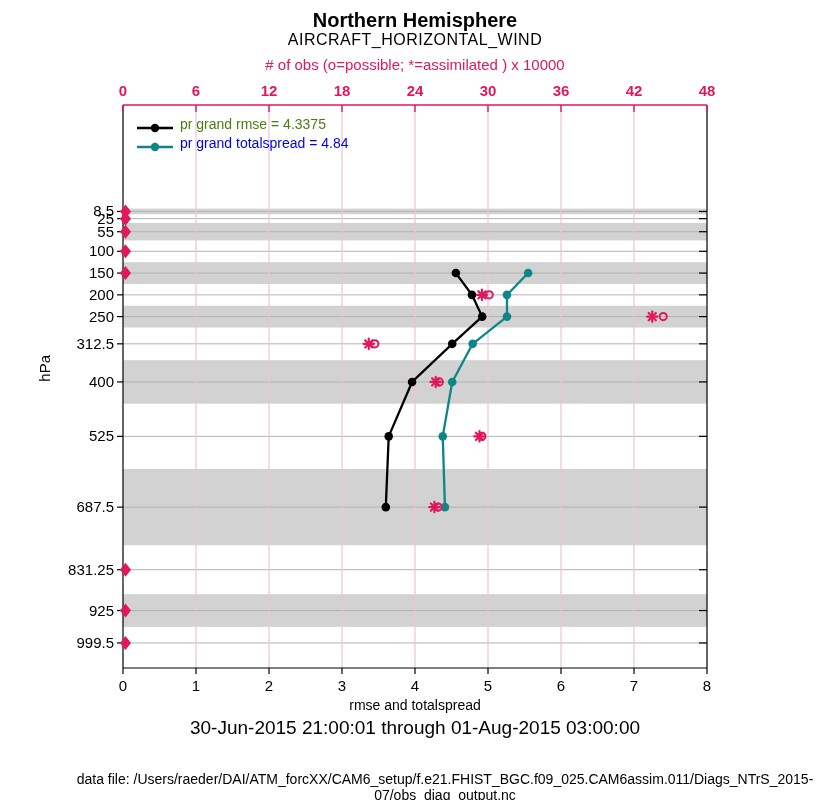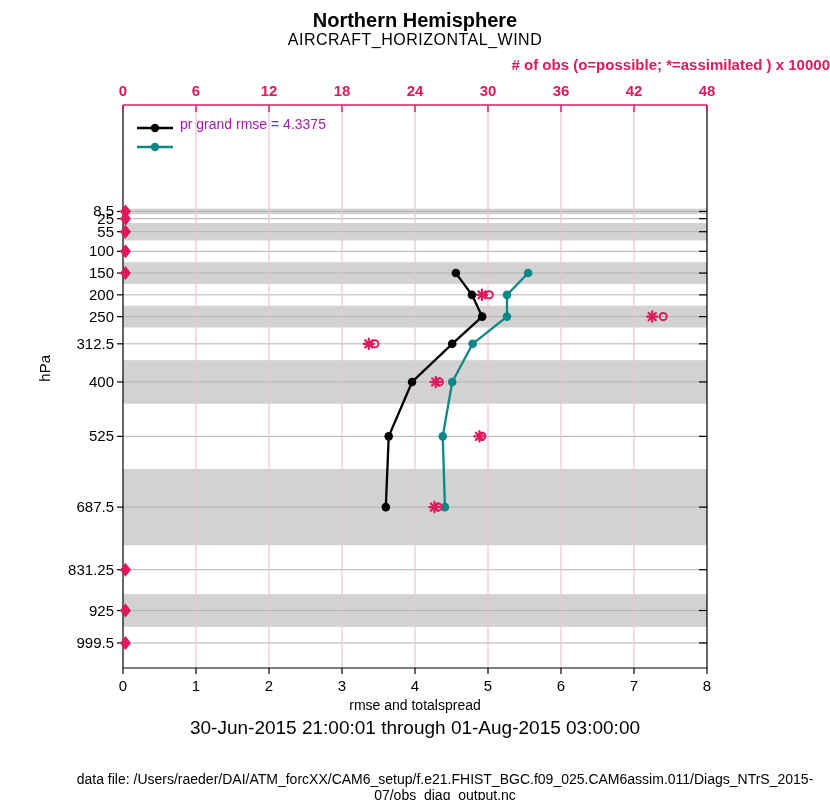--- a/index.html
+++ b/index.html
@@ -1,21 +1,21 @@
 <!DOCTYPE html>
 <html><head>
 <meta charset="utf-8">
 <style>
   :root{ --mag:#e0185c; --teal:#0e8686; --lblue:#0000f0; }
   html,body{margin:0;padding:0;background:#ffffff;}
   body{width:830px;height:800px;position:relative;font-family:"Liberation Sans",sans-serif;color:#000;overflow:hidden;}
   .abs{position:absolute;left:0;width:830px;text-align:center;}
   .t1{top:9px;font-size:20px;font-weight:bold;}
   .t2{top:31px;font-size:16px;font-weight:normal;letter-spacing:0.5px;}
-  .obs{top:56px;font-size:15px;color:var(--mag);font-weight:bold;text-align:right;}
+  .obs{top:56px;font-size:15px;color:var(--mag);font-weight:normal;}
   .xlabel{top:697px;font-size:14px;}
   .daterange{top:717px;font-size:19px;}
   .datafile{top:771px;font-size:14px;margin-left:30px;}
   .ylab{position:absolute;left:36px;top:355px;font-size:15px;writing-mode:vertical-rl;transform:rotate(180deg);}
   #legend{position:absolute;left:136px;top:114px;}
   .lrow{display:flex;align-items:center;height:19px;}
   .lrow .swatch{width:38px;height:10px;margin-right:6px;}
   .lrow .ltext{font-size:14px;color:var(--lblue);white-space:nowrap;}
   svg#chart{position:absolute;left:0;top:0;}
   text.tick{font-size:15px;fill:#000;}
@@ -206,26 +206,27 @@
     <polygon points="125.5,603.5243619489559 131,610.5243619489559 125.5,617.5243619489559 120,610.5243619489559" fill="#e0185c"></polygon>
     <polygon points="125.5,635.9632637277649 131,642.9632637277649 125.5,649.9632637277649 120,642.9632637277649" fill="#e0185c"></polygon>
   </svg>
 
 <div id="legend">
   <div class="lrow">
     <span class="swatch"><svg width="38" height="10" viewBox="0 0 38 10">
          <line x1="1" y1="5" x2="37" y2="5" stroke="#000000" stroke-width="2.3"></line>
          <circle cx="19" cy="5" r="4.2" fill="#000000"></circle>
        </svg></span>
-    <span class="ltext" style="color: #a21caf;">pr grand rmse = 4.3375</span>
+    <span class="ltext" style="color: #4d7c0f;">pr grand rmse = 4.3375</span>
   </div>
   <div class="lrow">
     <span class="swatch"><svg width="38" height="10" viewBox="0 0 38 10">
          <line x1="1" y1="5" x2="37" y2="5" stroke="#0e8686" stroke-width="2.3"></line>
          <circle cx="19" cy="5" r="4.2" fill="#0e8686"></circle>
        </svg></span>
+    <span class="ltext" style="color: rgb(0, 0, 240);">pr grand totalspread = 4.84</span>
   </div>
 </div>
 
 <div class="ylab">hPa</div>
 <div class="abs xlabel">rmse and totalspread</div>
 <div class="abs daterange">30-Jun-2015 21:00:01 through 01-Aug-2015 03:00:00</div>
 <div class="abs datafile">data file: /Users/raeder/DAI/ATM_forcXX/CAM6_setup/f.e21.FHIST_BGC.f09_025.CAM6assim.011/Diags_NTrS_2015-07/obs_diag_output.nc</div>
 
 </body></html>

